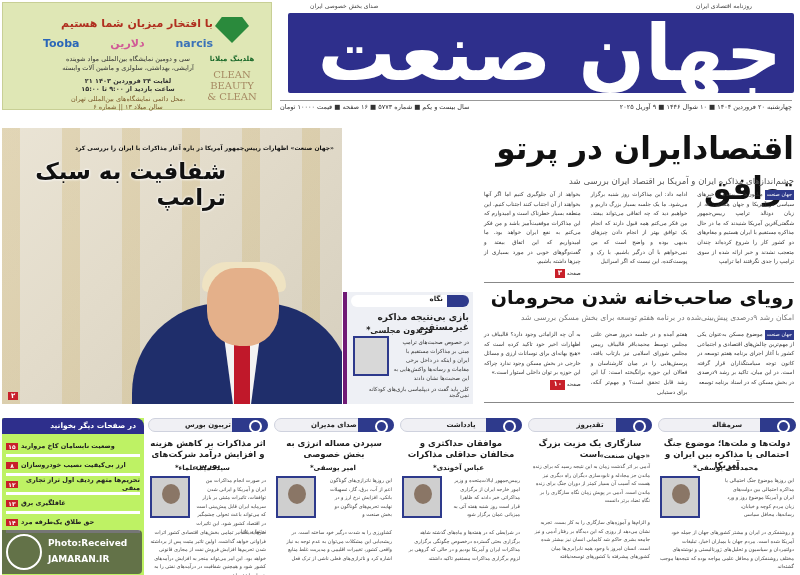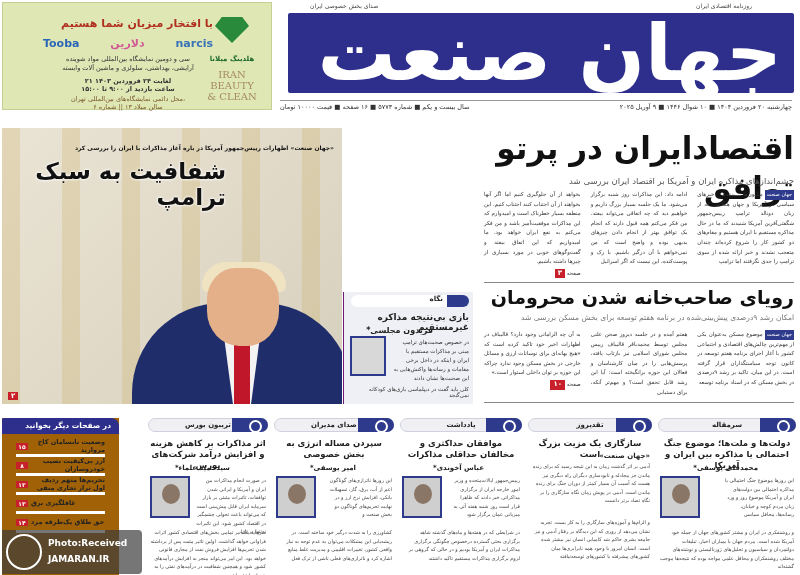--- a/index.html
+++ b/index.html
@@ -26,21 +26,21 @@
 .photo .wall{position:absolute;left:0;top:0;width:100%;height:100%;background:repeating-linear-gradient(90deg,rgba(200,170,90,.25) 0 18px,rgba(255,255,255,0) 18px 60px)}
 .suit{position:absolute;left:130px;top:175px;width:220px;height:110px;background:#1f2e6b;border-radius:90px 90px 0 0}
 .shirt{position:absolute;left:218px;top:178px;width:44px;height:100px;background:#f3f3f3;clip-path:polygon(0 0,100% 0,70% 100%,30% 100%)}
 .tie{position:absolute;left:232px;top:195px;width:16px;height:92px;background:#c0182a}
 .face{position:absolute;left:205px;top:140px;width:72px;height:78px;background:#e4b08a;border-radius:40% 40% 45% 45%}
 .hair{position:absolute;left:200px;top:134px;width:84px;height:30px;background:#efe3c2;border-radius:40px 40px 10px 10px}
 .kicker{left:4px;top:144px;width:330px;font-size:6px;color:#111;font-weight:bold;direction:rtl;text-align:right;background:rgba(255,255,255,.0)}
 .photo-head{left:6px;top:158px;width:220px;font-size:23px;font-weight:bold;color:#111;direction:rtl;text-align:right;text-shadow:0 0 3px #fff,0 0 3px #fff}
 .pgbadge{display:inline-block;background:#c8202a;color:#fff;font-size:7px;padding:0 3px;font-weight:bold}
 
-.negah{left:343px;top:292px;width:130px;height:112px;background:#eef0f5;border-left:1px solid #701a75}
+.negah{left:343px;top:292px;width:130px;height:112px;background:#eef0f5;border-left:4px solid #701a75}
 .negah .tab{position:absolute;right:4px;top:3px;width:118px;height:12px;background:#fff;border-radius:6px;font-size:7px;font-weight:bold;text-align:right;padding-right:26px;direction:rtl}
 .negah .tab .cap{position:absolute;right:0;top:0;width:22px;height:12px;background:#2e3a8c;border-radius:0 6px 6px 0}
 .negah h4{position:absolute;right:4px;top:20px;width:122px;font-size:9px;direction:rtl;text-align:right}
 .negah .auth{position:absolute;right:40px;top:34px;font-size:8px;font-weight:bold;direction:rtl}
 .negah .pic{position:absolute;left:6px;top:44px;width:36px;height:40px;background:#d8d8d8;border:2px solid #2e3a8c}
 .negah .txt{position:absolute;right:4px;top:46px;width:76px;font-size:5.5px;line-height:9px;color:#333;direction:rtl;text-align:right}
 .negah .txt2{position:absolute;right:4px;top:94px;width:122px;font-size:5.5px;color:#333;direction:rtl;text-align:right}
 
 .hl1{left:480px;top:128px;width:314px;font-size:31px;font-weight:bold;color:#111;direction:rtl;text-align:right;line-height:40px}
 .sub1{left:480px;top:176px;width:314px;font-size:8.5px;color:#555;direction:rtl;text-align:right}
@@ -57,23 +57,23 @@
 .box .tab{position:absolute;left:2px;right:2px;top:0;height:14px;background:#f0f0f4;border:1px solid #cfd2de;border-radius:7px;font-size:7px;font-weight:bold;direction:rtl;text-align:center;line-height:12px}
 .box .tab .cap{position:absolute;right:-1px;top:-1px;width:36px;height:14px;background:#2e3a8c;border-radius:0 7px 7px 0}
 .box .tab .cap::after{content:"";position:absolute;right:6px;top:2px;width:9px;height:9px;border-radius:50%;border:2px solid #fff}
 .box h5{position:absolute;left:4px;right:4px;top:20px;font-size:8.5px;line-height:11px;text-align:center;direction:rtl}
 .box .auth{position:absolute;right:40px;top:46px;font-size:7px;font-weight:bold;direction:rtl}
 .box .pic{position:absolute;left:4px;top:58px;width:40px;height:42px;background:#cfcfcf;border:2px solid #2e3a8c}
 .box .pic i{position:absolute;left:10px;top:6px;width:18px;height:20px;border-radius:50%;background:#8a7666}
 .box .body{position:absolute;right:4px;top:58px;width:70px;font-size:5px;line-height:8.5px;color:#444;direction:rtl;text-align:right}
 .box .body2{position:absolute;left:4px;right:4px;top:110px;font-size:5px;line-height:8.5px;color:#444;direction:rtl;text-align:right}
 
-.other{left:2px;top:418px;width:117px;height:157px;background:#a16207}
+.other{left:2px;top:418px;width:142px;height:157px;background:#bef264}
 .other .hd{height:16px;background:#2e2f8c;color:#fff;font-size:7.5px;font-weight:bold;text-align:right;padding-right:8px;line-height:16px;direction:rtl;border-radius:2px 8px 0 0}
-.other ul{list-style:none;padding:4px 14px 0}
+.other ul{list-style:none;padding:4px 4px 0}
 .other li{height:19px;display:flex;flex-direction:row-reverse;align-items:center;gap:3px;font-size:6.5px;font-weight:bold;direction:rtl;border-bottom:3px solid #fff}
 .other .num{background:#c8202a;color:#fff;font-size:6px;padding:0 2px;min-width:12px;text-align:center}
 .watermark{left:2px;top:530px;width:140px;height:44px;background:rgba(60,60,60,.7);color:#fff;font-size:9px;font-weight:bold;border-radius:0 4px 4px 0}
 .watermark .circle{position:absolute;left:4px;top:4px;width:36px;height:36px;border-radius:50%;border:2px solid #fff}
 .watermark span{position:absolute;left:46px}
 </style>
 </head>
 <body>
 
 <div class="abs ad">
@@ -86,21 +86,21 @@
   <div class="ad-line" style="top:52px">سی و دومین نمایشگاه بین‌المللی مواد شوینده</div>
   <div class="ad-line" style="top:61px">آرایشی، بهداشتی، سلولزی و ماشین آلات وابسته</div>
   <div class="ad-line" style="top:74px;font-weight:bold">۲۱ لغایت ۲۴ فروردین ۱۴۰۳</div>
   <div class="ad-line" style="top:82px;font-weight:bold">ساعت بازدید از ۹:۰۰ تا ۱۵:۰۰</div>
   <div class="ad-line" style="top:92px;color:#7a5a2a">محل دائمی نمایشگاه‌های بین‌المللی تهران،</div>
   <div class="ad-line" style="top:100px;color:#7a5a2a">سالن میلاد ۱۳ || شماره ۶</div>
   <div class="ad-logo">
     <div class="gem"></div>
     <div class="hold">هلدینگ میلانا</div>
     <div class="ibc">
-      <div>IRAN</div>
+      <div>CLEAN</div>
       <div>BEAUTY</div>
       <div>&amp; CLEAN</div>
     </div>
   </div>
 </div>
 
 <div class="abs mast-top">
   <span style="position:absolute;right:40px;top:0">روزنامه اقتصادی ایران</span>
   <span style="position:absolute;left:30px;top:0">صدای بخش خصوصی ایران</span>
 </div>

